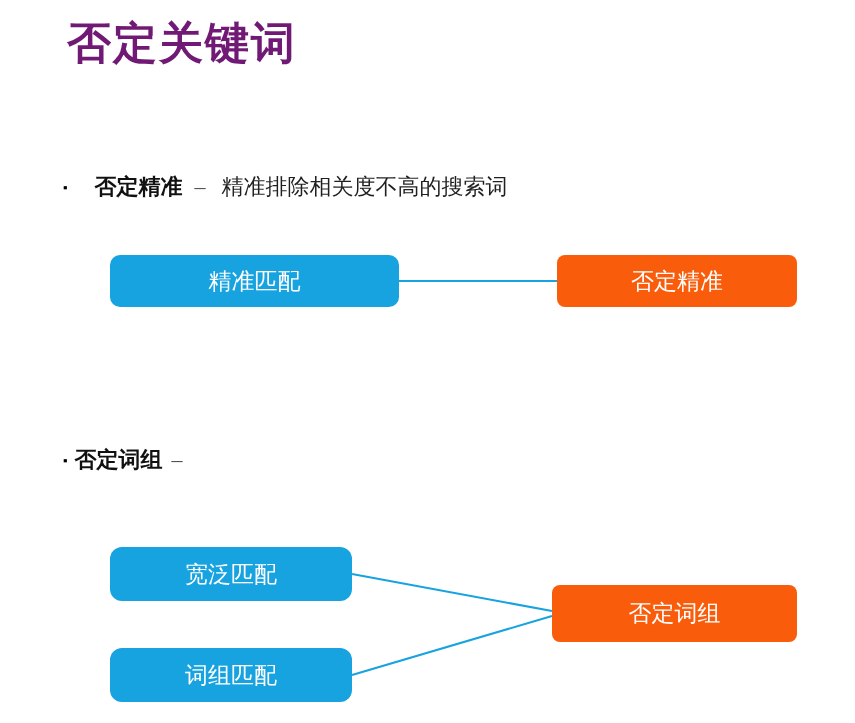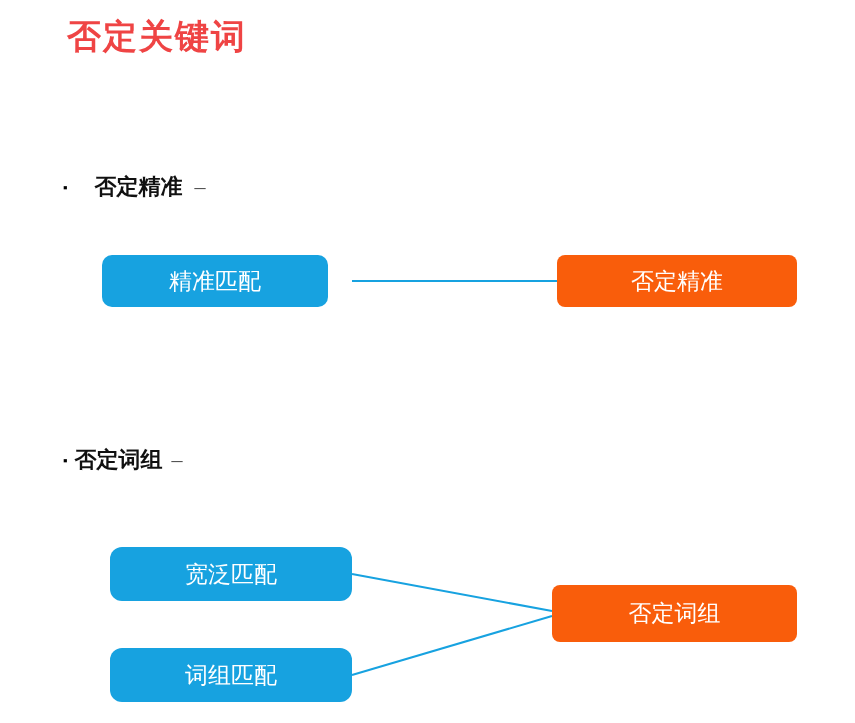--- a/index.html
+++ b/index.html
@@ -12,23 +12,23 @@
     width: 855px;
     height: 723px;
     background: #ffffff;
     font-family: "Liberation Serif", "DejaVu Serif", serif;
     overflow: hidden;
   }
   .title {
     position: absolute;
     left: 67px;
     top: 14px;
-    font-size: 34px;
+    font-size: 44px;
     font-weight: bold;
-    color: #ef4444;
+    color: #701a75;
     letter-spacing: 2px;
   }
   .bullet-line {
     position: absolute;
     font-size: 22px;
     color: #1f1f1f;
     white-space: nowrap;
     display: flex;
     align-items: center;
   }
@@ -54,21 +54,21 @@
     position: absolute;
     display: flex;
     align-items: center;
     justify-content: center;
     color: #ffffff;
     font-size: 23px;
     border-radius: 10px;
   }
   .box.blue { background: var(--blue, #17A2E0); }
   .box.orange { background: var(--orange, #F95D0B); }
-  #box-exact { left: 102px; top: 255px; width: 226px; height: 52px; border-radius: 10px; justify-content: center; }
+  #box-exact { left: 110px; top: 255px; width: 289px; height: 52px; border-radius: 10px; justify-content: center; }
   #box-neg-exact { left: 557px; top: 255px; width: 240px; height: 52px; border-radius: 8px; }
   #box-broad { left: 110px; top: 547px; width: 242px; height: 54px; border-radius: 12px; }
   #box-phrase { left: 110px; top: 648px; width: 242px; height: 54px; border-radius: 12px; }
   #box-neg-phrase { left: 552px; top: 585px; width: 245px; height: 57px; border-radius: 8px; }
   svg.connectors {
     position: absolute;
     left: 0;
     top: 0;
     pointer-events: none;
   }
@@ -81,20 +81,21 @@
 <body>
 
 <div class="slide">
 
   <div class="title">否定关键词</div>
 
   <div class="bullet-line" id="bullet1">
     <span class="bullet">▪</span>
     <span class="term">否定精准</span>
     <span class="dash">–</span>
+    <span class="desc">精准排除相关度不高的搜索词</span>
   </div>
 
   <div class="bullet-line" id="bullet2">
     <span class="bullet">▪</span>
     <span class="term">否定词组</span>
     <span class="dash">–</span>
   </div>
 
   <svg class="connectors" width="855" height="723">
     <line class="connector" x1="352" y1="281" x2="557" y2="281"></line>

